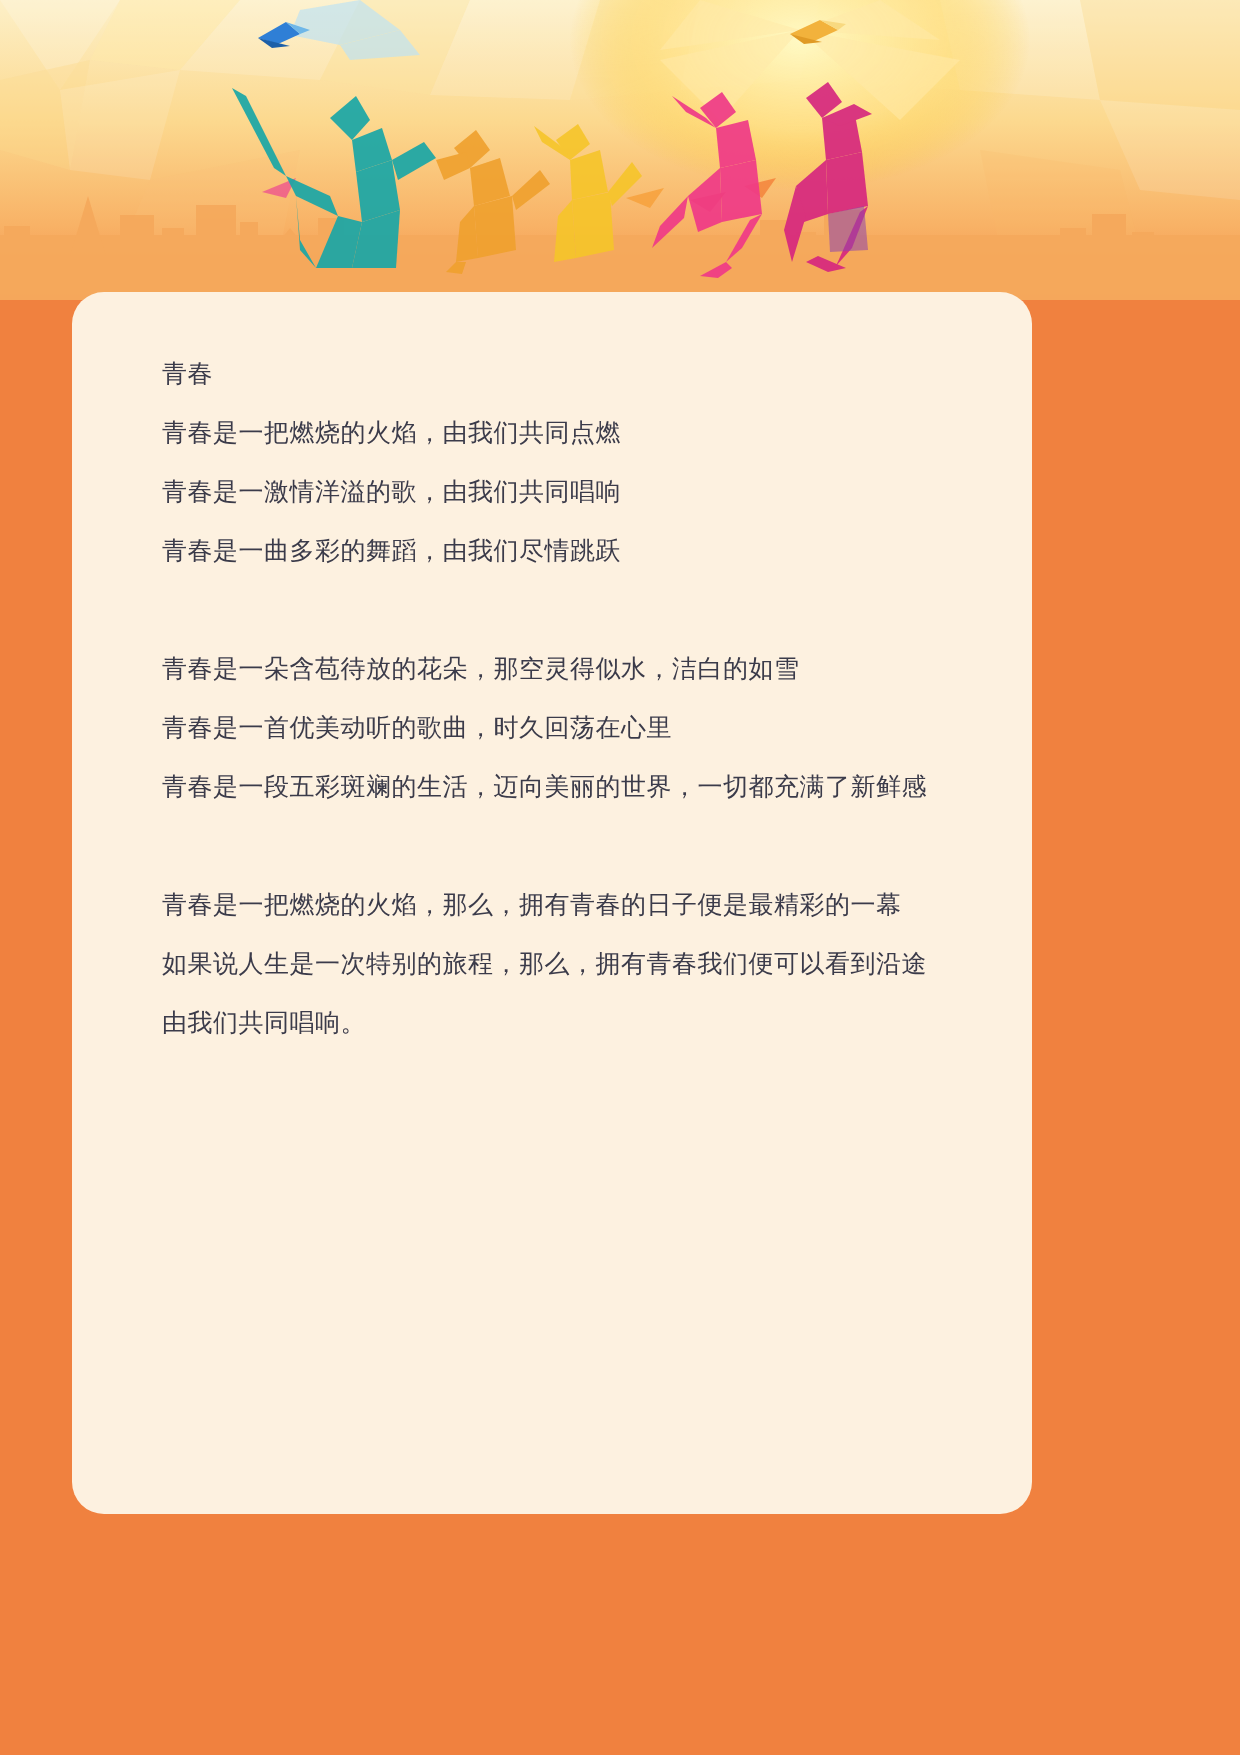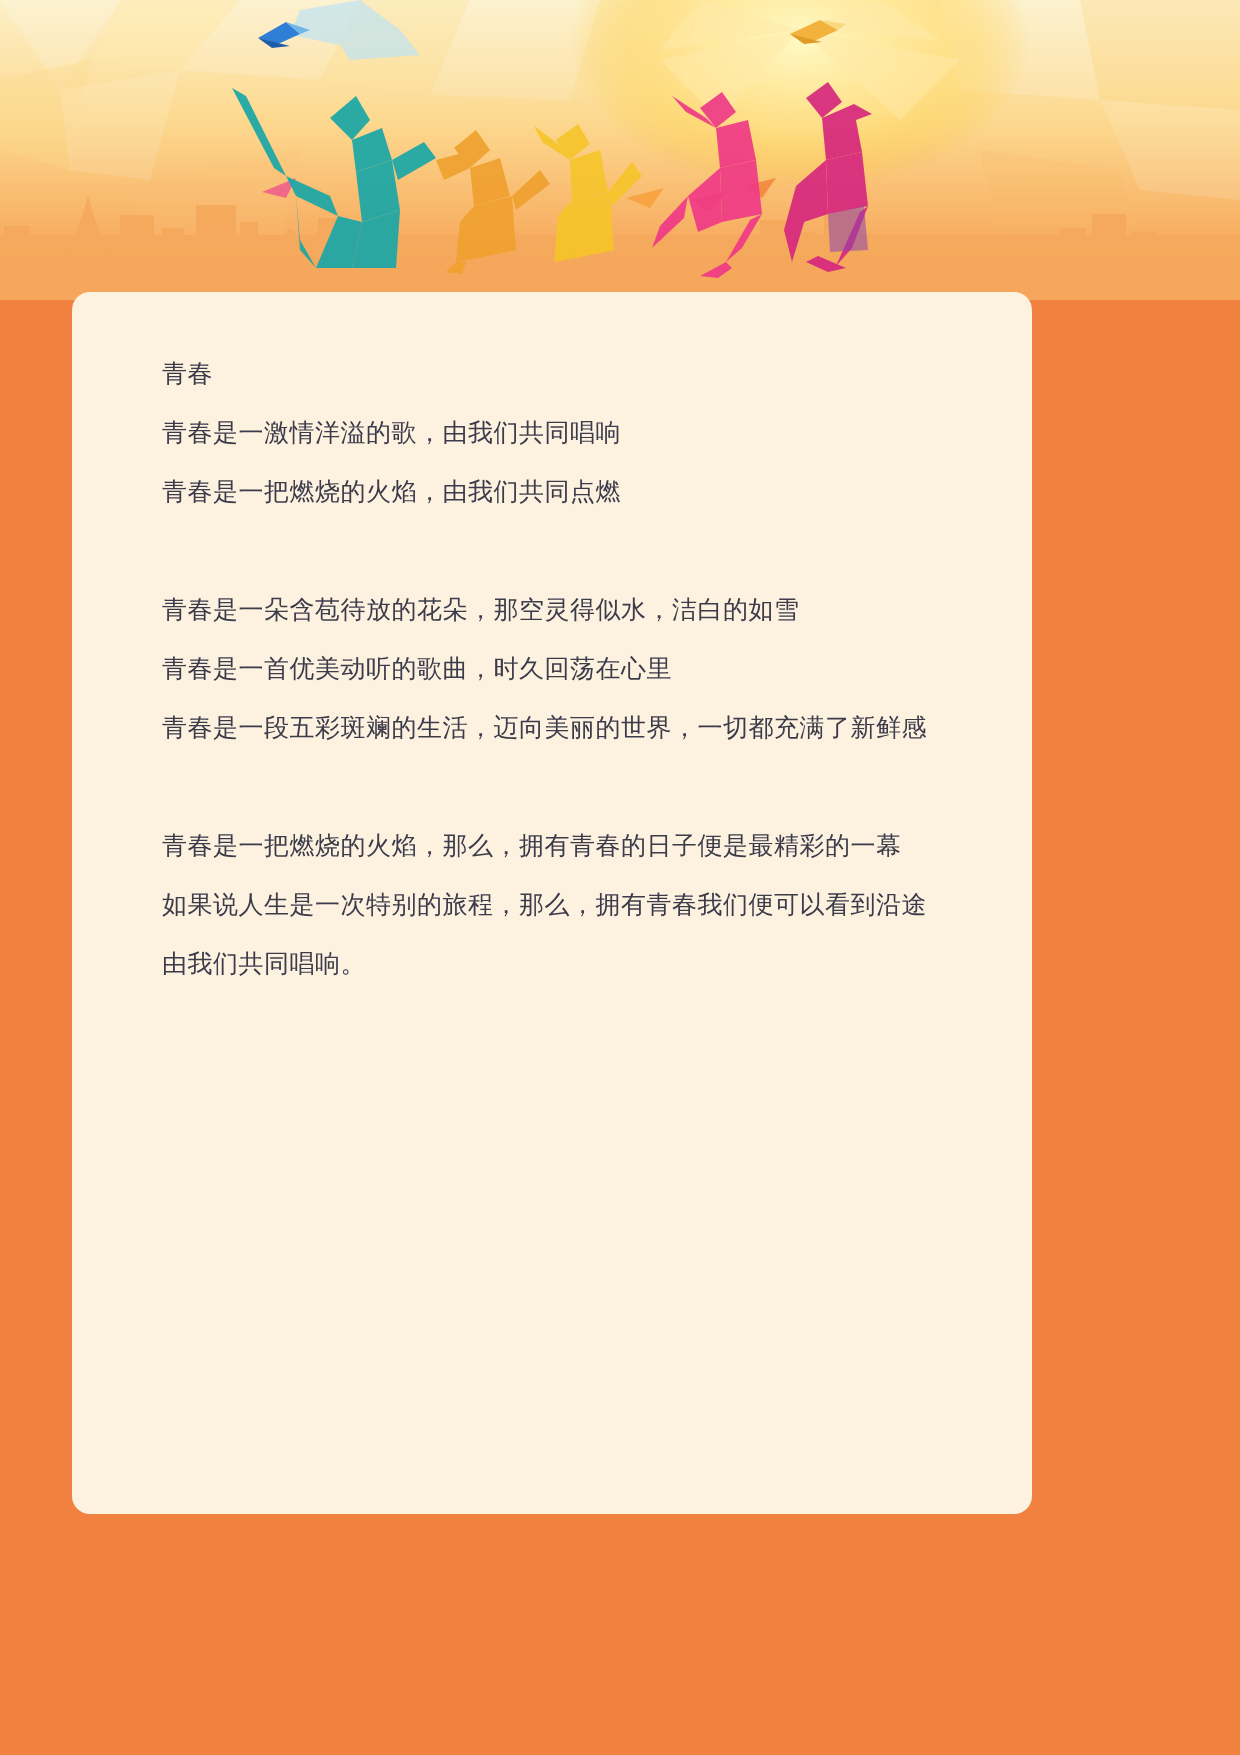--- a/index.html
+++ b/index.html
@@ -31,21 +31,21 @@
   .banner svg { display: block; }
 
   
   .card {
     position: absolute;
     left: 72px;
     top: 292px;
     width: 960px;
     height: 1222px;
     background: #fdf1e0;
-    border-radius: 18px;
+    border-radius: 32px;
     box-shadow: 0 0 0 0 rgba(0,0,0,0);
   }
   .card-inner {
     padding: 52px 60px 40px 90px;
   }
 
   .poem {
     color: #3b3b4a;
     font-size: 25px;
     line-height: 59px;
@@ -210,22 +210,23 @@
     </svg>
   </div>
 
   <div class="card">
     <div class="card-inner">
       <div class="poem">
 
         <div class="title line">青春</div>
 
         <div class="stanza">
+          <div class="line">青春是一把燃烧的火焰，由我们共同点燃</div>
           <div class="line">青春是一激情洋溢的歌，由我们共同唱响</div>
-          <div class="line">青春是一把燃烧的火焰，由我们共同点燃</div>
+          <div class="line">青春是一曲多彩的舞蹈，由我们尽情跳跃</div>
         </div>
 
         <div class="spacer"></div>
 
         <div class="stanza">
           <div class="line">青春是一朵含苞待放的花朵，那空灵得似水，洁白的如雪</div>
           <div class="line">青春是一首优美动听的歌曲，时久回荡在心里</div>
           <div class="line">青春是一段五彩斑斓的生活，迈向美丽的世界，一切都充满了新鲜感</div>
         </div>
 

